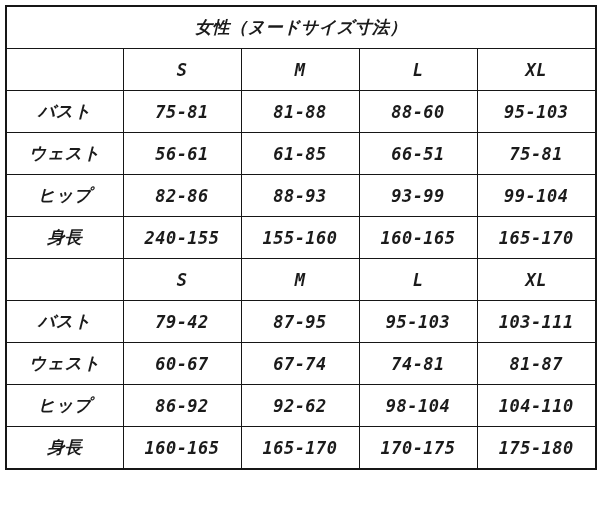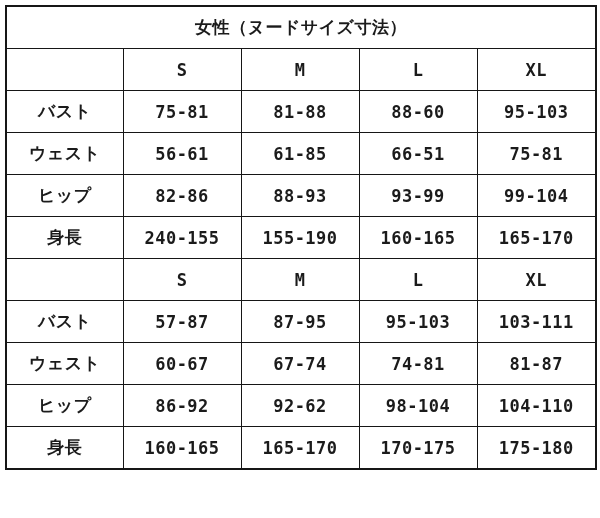--- a/index.html
+++ b/index.html
@@ -3,20 +3,21 @@
 <meta charset="utf-8">
 <style>
   html, body { margin: 0; padding: 0; background: #ffffff; }
   .canvas {
     width: 537px;
     height: 518px;
     background: #ffffff;
     box-sizing: border-box;
     padding: 5px;
     font-family: "DejaVu Sans Mono", "DejaVu Sans", "Liberation Sans", sans-serif;
+    font-style: italic;
   }
   table.size-table {
     border-collapse: collapse;
     table-layout: fixed;
     width: 590px;
     border: 2px solid #161616;
     color: #1b1b1b;
   }
   table.size-table td {
     border: 1px solid #161616;
@@ -83,37 +84,37 @@
       <tr>
         <td class="label-cell">ヒップ</td>
         <td>82-86</td>
         <td>88-93</td>
         <td>93-99</td>
         <td>99-104</td>
       </tr>
       <tr>
         <td class="label-cell">身長</td>
         <td>240-155</td>
-        <td>155-190</td>
+        <td>155-160</td>
         <td>160-165</td>
         <td>165-170</td>
       </tr>
     </tbody>
 
     <tbody>
       <tr>
         <td class="label-cell"></td>
         <td class="size-header-cell">S</td>
         <td class="size-header-cell">M</td>
         <td class="size-header-cell">L</td>
         <td class="size-header-cell">XL</td>
       </tr>
       <tr>
         <td class="label-cell">バスト</td>
-        <td>57-87</td>
+        <td>79-42</td>
         <td>87-95</td>
         <td>95-103</td>
         <td>103-111</td>
       </tr>
       <tr>
         <td class="label-cell">ウェスト</td>
         <td>60-67</td>
         <td>67-74</td>
         <td>74-81</td>
         <td>81-87</td>

